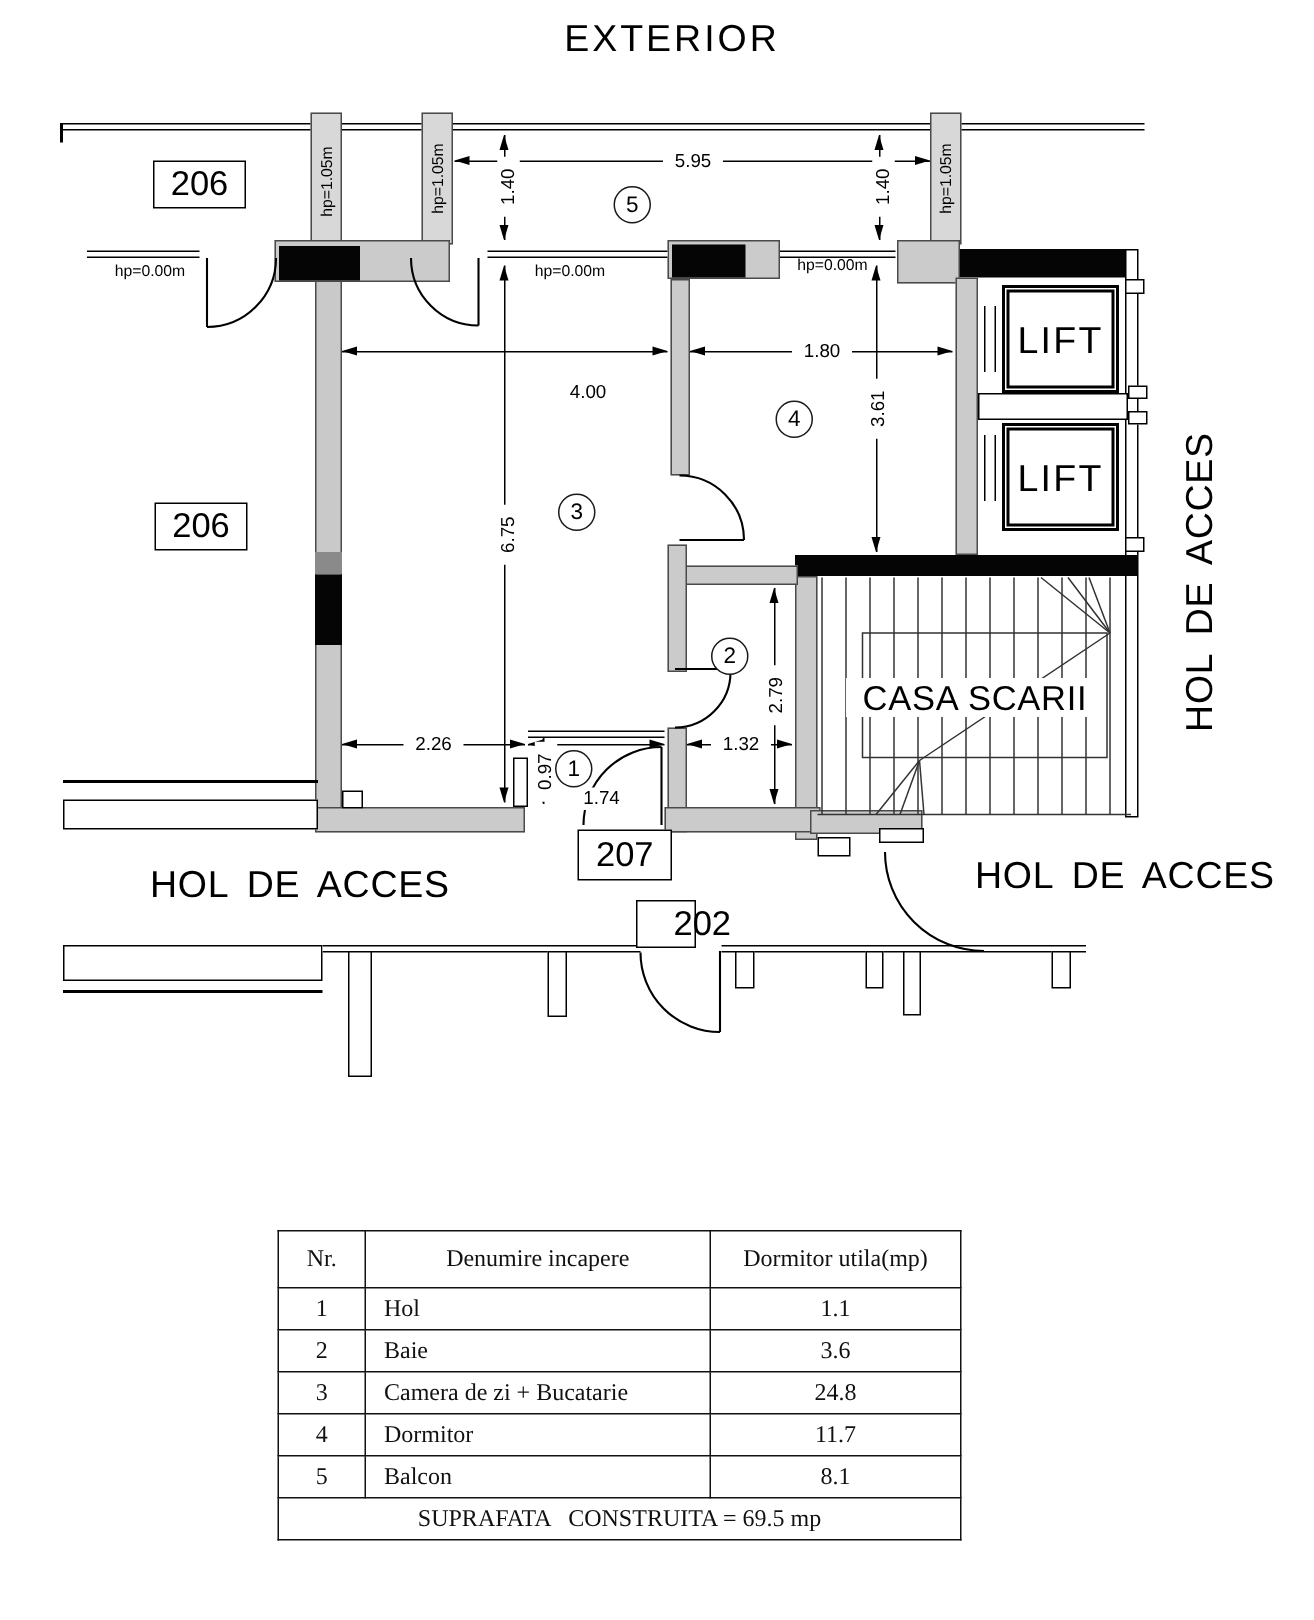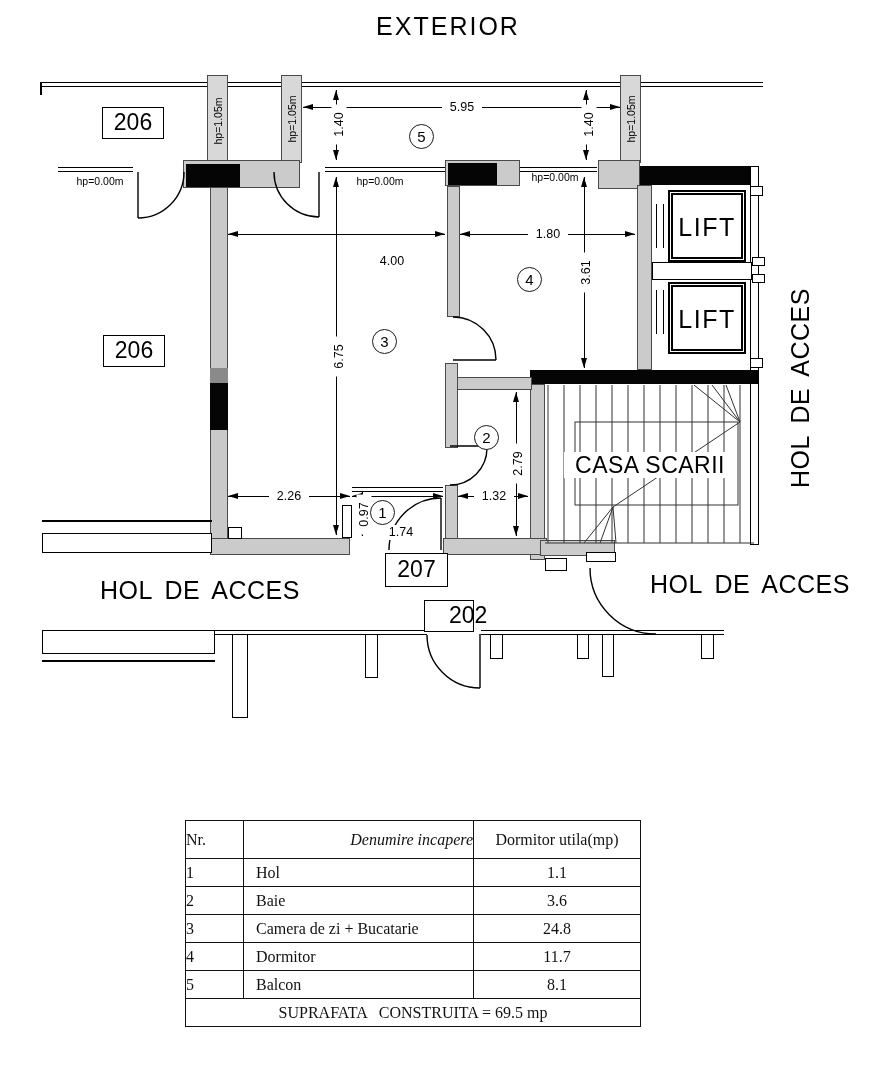--- a/index.html
+++ b/index.html
@@ -26,23 +26,23 @@
   .tag{position:absolute;background:#fff;border:1.8px solid #000;text-align:center;
        font-size:23px;box-sizing:border-box;}
   .big{position:absolute;font-size:25px;white-space:nowrap;letter-spacing:0.5px;word-spacing:5px;}
   .liftcell{position:absolute;background:#fff;border:5px double #000;box-sizing:border-box;}
   .rails{position:absolute;border-left:1.2px solid #000;border-right:1.2px solid #000;box-sizing:border-box;}
   
   #areatable{position:absolute;left:185px;top:820px;border-collapse:collapse;table-layout:fixed;
              font-family:"Liberation Serif",serif;font-size:16px;color:#111;}
   #areatable td{border:1.6px solid #111;padding:0;height:27px;overflow:hidden;}
   #areatable tr.hdr td{height:37px;}
-  .c-nr{width:57px;}
+  .c-nr{width:57px;text-align:center;}
   .c-name{width:217px;text-align:left;padding-left:12px !important;}
-  .c-name-hdr{width:217px;text-align:right;font-style:italic;}
+  .c-name-hdr{width:217px;text-align:center;}
   .c-area{width:166px;text-align:center;}
   .tmerge{text-align:center;white-space:pre;}
 </style>
 </head>
 <body>
 
 <div id="stage">
 
   <div class="abs" style="left:328px;top:12px;width:240px;height:30px;font-size:25px;letter-spacing:2px;text-align:center;">EXTERIOR</div>
 
@@ -222,21 +222,21 @@
 
   <div class="circ" style="left:370px;top:500px;">1</div>
   <div class="circ" style="left:474px;top:425px;">2</div>
   <div class="circ" style="left:372px;top:329px;">3</div>
   <div class="circ" style="left:517px;top:267px;">4</div>
   <div class="circ" style="left:409px;top:124px;">5</div>
 
   <div class="tag" style="left:102px;top:107px;width:62px;height:32px;line-height:29px;">206</div>
   <div class="tag" style="left:103px;top:335px;width:62px;height:32px;line-height:29px;">206</div>
   <div class="tag" style="left:385px;top:553px;width:63px;height:34px;line-height:30px;">207</div>
-  <div class="tag" style="left:424px;top:600px;width:50px;height:32px;line-height:29px;padding-left:24px;">202</div>
+  <div class="tag" style="left:424px;top:600px;width:40px;height:32px;line-height:29px;padding-left:24px;">202</div>
 
   <div class="big" style="left:100px;top:576px;">HOL DE ACCES</div>
   <div class="big" style="left:650px;top:570px;">HOL DE ACCES</div>
   <div class="big" style="left:695px;top:374px;width:210px;height:28px;text-align:center;transform:rotate(-90deg);">HOL DE ACCES</div>
   <div class="abs" style="left:564px;top:452px;width:172px;height:26px;font-size:23px;letter-spacing:0.5px;text-align:center;background:#fff;white-space:nowrap;">CASA SCARII</div>
   <div class="abs" style="left:672px;top:213px;width:70px;height:26px;font-size:25px;letter-spacing:1.5px;text-align:center;">LIFT</div>
   <div class="abs" style="left:672px;top:305px;width:70px;height:26px;font-size:25px;letter-spacing:1.5px;text-align:center;">LIFT</div>
 
   <table id="areatable">
     <tbody>

